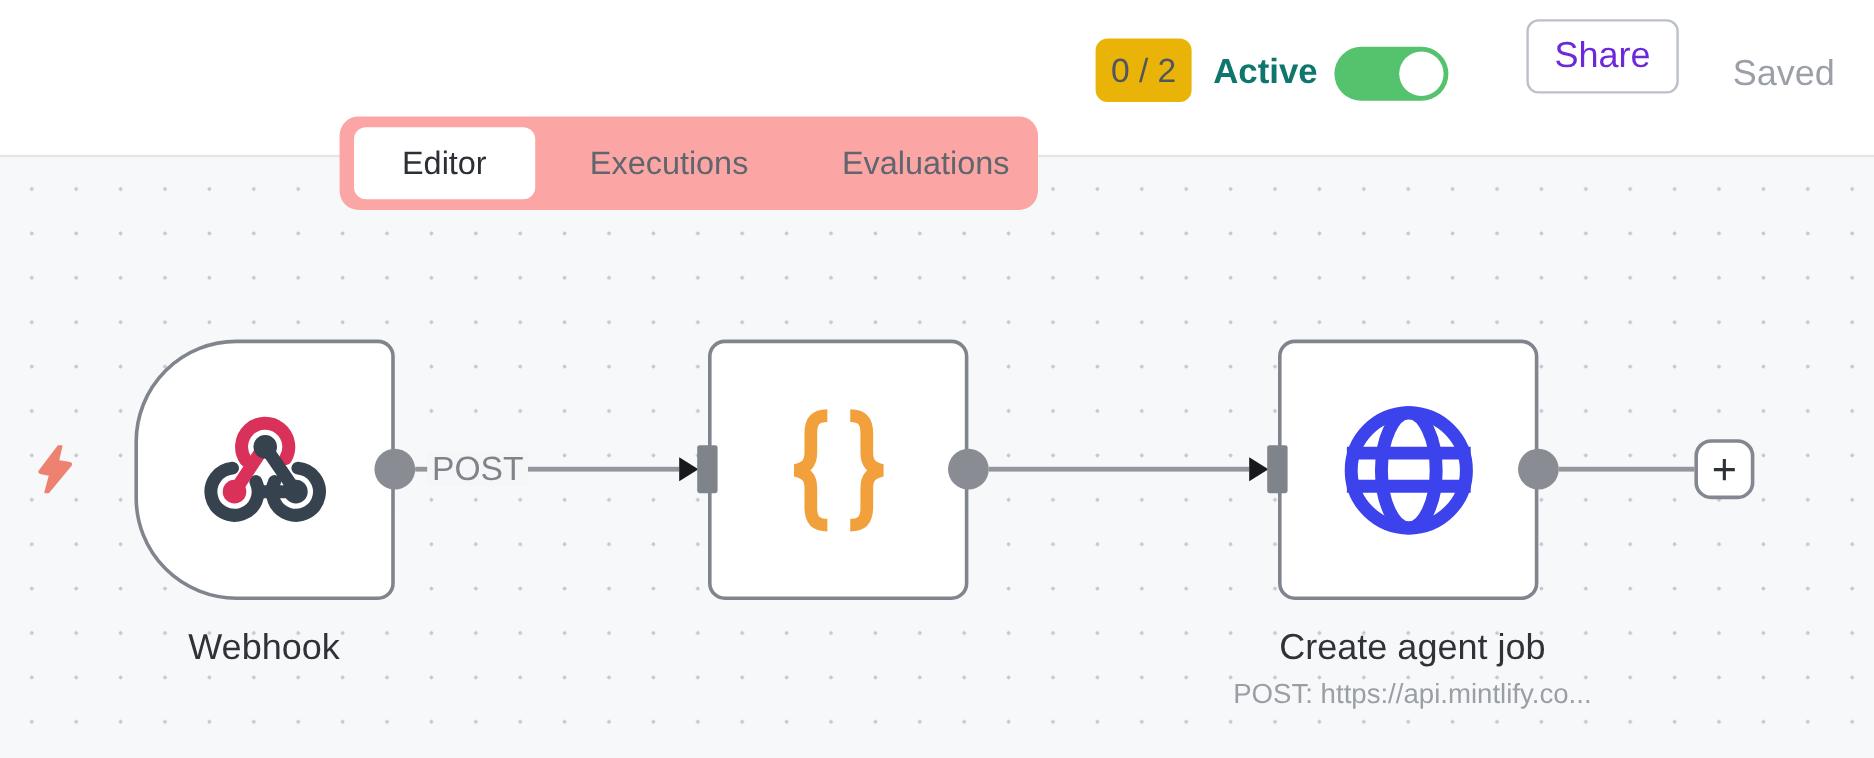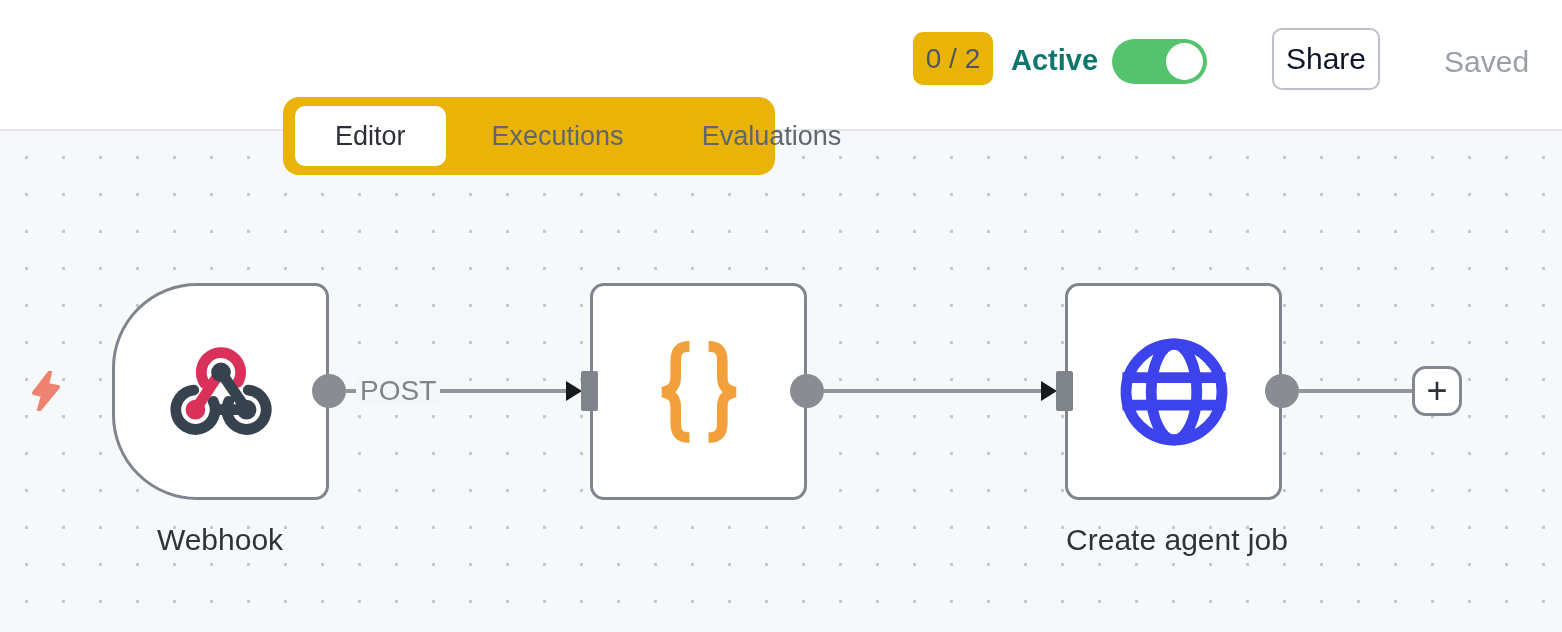--- a/index.html
+++ b/index.html
@@ -31,34 +31,34 @@
   }
   .toggle {
     position:absolute; left:1112px; top:39px; width:95px; height:45px;
     background:#55c26d; border-radius:23px; cursor:pointer;
   }
   .toggle .knob {
     position:absolute; right:4px; top:4px; width:37px; height:37px;
     background:#fff; border-radius:50%;
   }
   .share-button {
-    position:absolute; left:1272px; top:28px; width:108px; height:62px;
+    position:absolute; left:1272px; top:16px; width:127px; height:62px;
     background:#fff; border:2px solid #bcc0c8; border-radius:10px;
-    font-size:30px; color:#0f172a; display:flex; align-items:center;
+    font-size:30px; color:#6d28d9; display:flex; align-items:center;
     justify-content:center; cursor:pointer;
   }
   .saved-status {
     position:absolute; left:1444px; top:45px; font-size:30px; font-weight:500;
     color:#9ba0a8;
   }
 
   
   #tabbar {
-    position:absolute; left:283px; top:97px; width:492px; height:78px;
-    background:#eab308; border-radius:16px; display:flex; align-items:center;
+    position:absolute; left:283px; top:97px; width:582px; height:78px;
+    background:#fca5a5; border-radius:16px; display:flex; align-items:center;
     padding:0 12px; z-index:20;
   }
   .tab {
     height:60px; display:flex; align-items:center; justify-content:center;
     font-size:27px; color:#5f666e; border-radius:10px; cursor:pointer;
     padding:0 32px;
   }
   .tab.active { background:#ffffff; color:#2c3036; padding:0 40px; }
   .tab + .tab { margin-left:14px; }
 
@@ -149,20 +149,21 @@
       <svg width="120" height="120" viewBox="0 0 100 100">
         <g fill="none" stroke="#3c43ec" stroke-width="9">
           <circle cx="50" cy="50" r="40"></circle>
           <ellipse cx="50" cy="50" rx="19" ry="40"></ellipse>
           <line x1="7" y1="38" x2="93" y2="38"></line>
           <line x1="7" y1="61" x2="93" y2="61"></line>
         </g>
       </svg>
     </div>
     <div class="node-label" style="left:1177px; top:392px;">Create agent job</div>
+    <div class="node-subtitle" style="left:1177px; top:434px;">POST: https://api.mintlify.co...</div>
 
     <div class="conn-line" style="left:346px; top:258px; width:220px;"></div>
     <div class="conn-label" style="left:356px; top:246px;">POST</div>
     <div class="conn-arrow" style="left:566px; top:250px;"></div>
     <div class="out-port" style="left:312px; top:243px;"></div>
     <div class="in-port" style="left:581px; top:240px;"></div>
 
     <div class="conn-line" style="left:824px; top:258px; width:217px;"></div>
     <div class="conn-arrow" style="left:1041px; top:250px;"></div>
     <div class="out-port" style="left:790px; top:243px;"></div>

